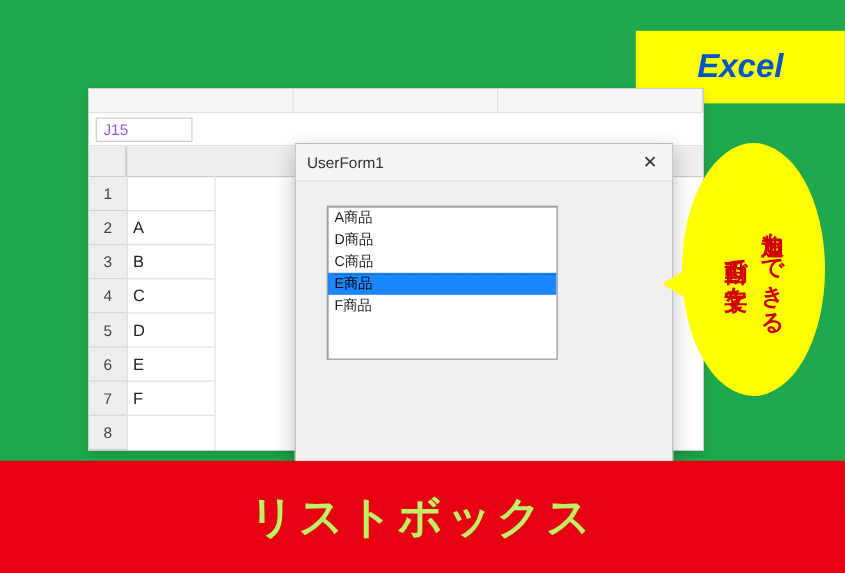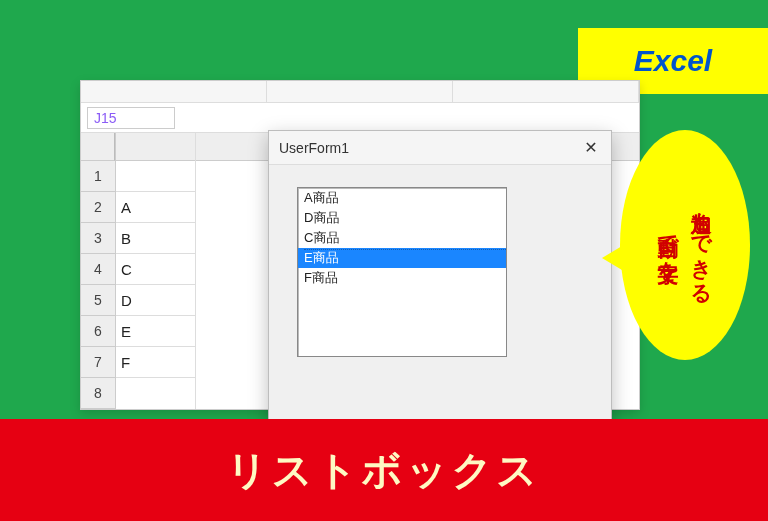--- a/index.html
+++ b/index.html
@@ -167,35 +167,35 @@
     justify-content: center;
     font-size: 16px;
     color: #333;
     cursor: pointer;
   }
   .listbox {
     position: absolute;
     top: 56px;
     left: 28px;
     width: 210px;
-    height: 170px;
+    height: 140px;
     background: #fff;
     border: 1px solid #888;
     box-shadow: inset 1px 1px 0 #bbb;
     overflow: hidden;
   }
   .lb-item {
     font-size: 13px;
     padding: 1px 6px;
     color: #222;
     white-space: nowrap;
   }
   .lb-item.selected {
     background: #1a86ff;
-    color: #ffffff;
+    color: #000000;
   }
   .lb-item.selected::after {
     content: "";
     position: absolute;
     left: 6px;
     right: 0;
     border-top: 1px dotted rgba(0,0,0,0.3);
   }
 
   
@@ -242,21 +242,21 @@
     bottom: 0;
     left: 0;
     right: 0;
     height: 102px;
     background: #e60012;
     display: flex;
     align-items: center;
     justify-content: center;
   }
   .bottombar span {
-    color: #fef9c3;
+    color: #bef264;
     font-size: 40px;
     font-weight: 800;
     letter-spacing: 4px;
   }
 </style>
 </head>
 <body>
 
 <div class="badge">
   <span>Excel</span>

